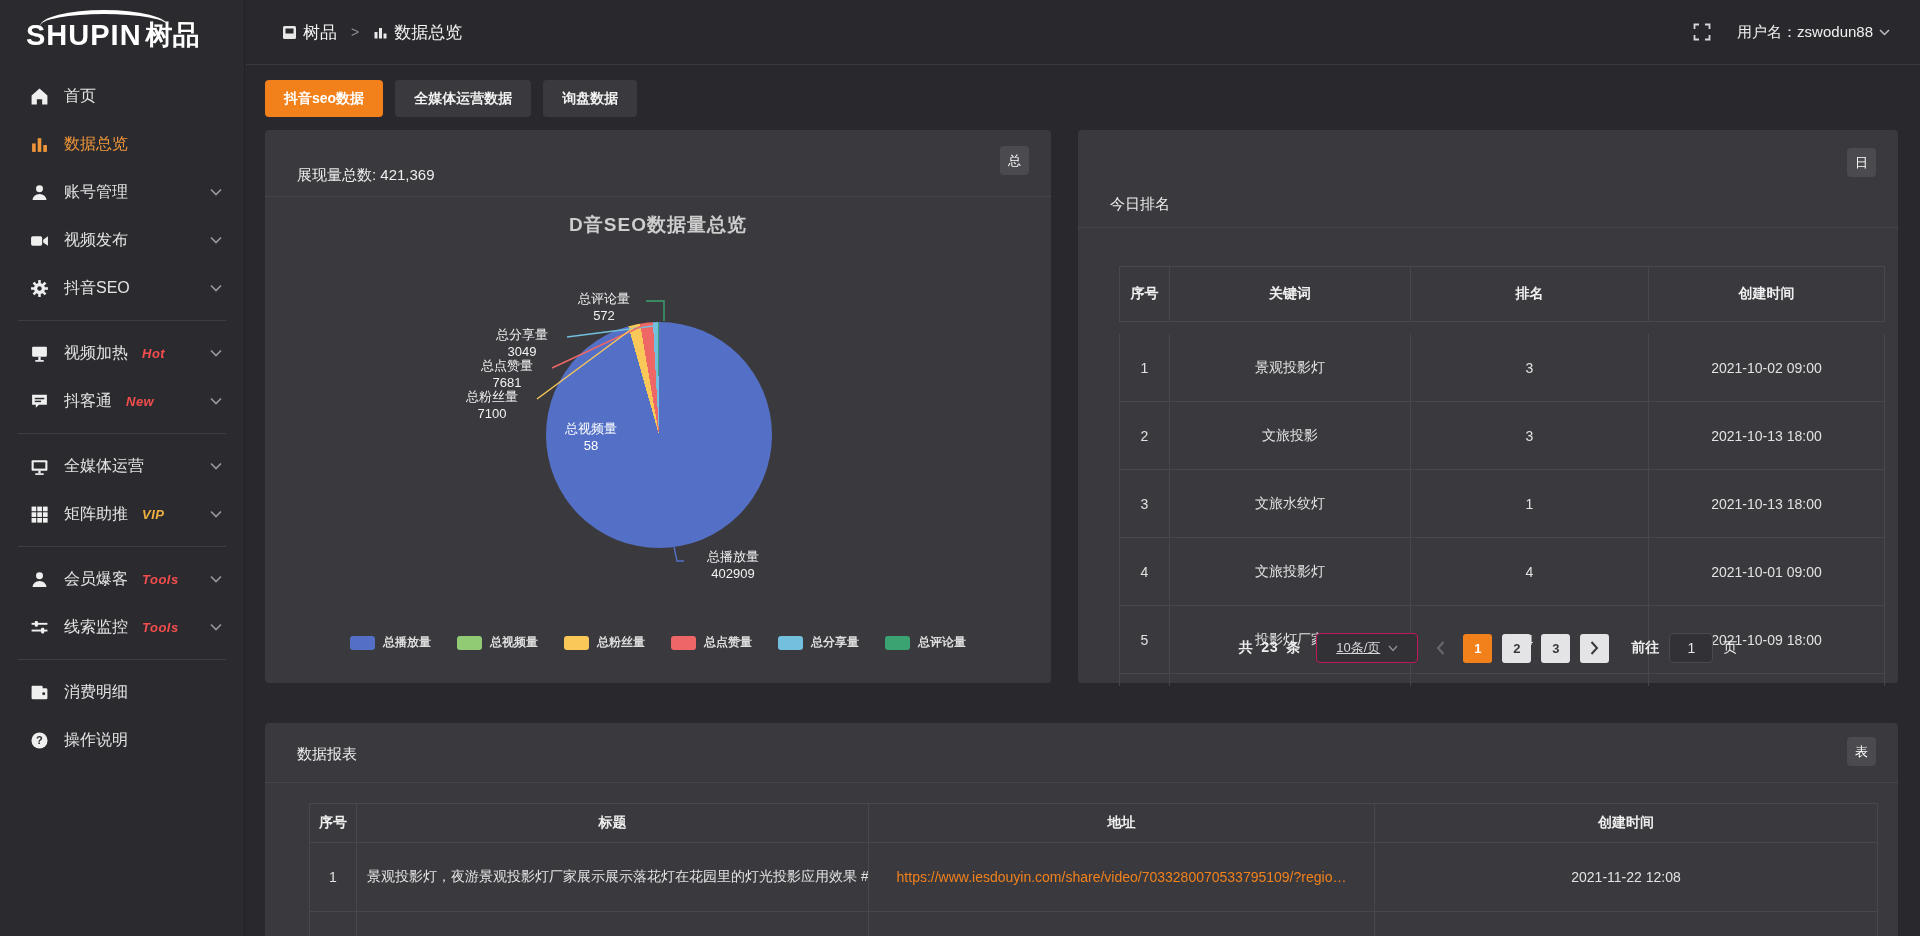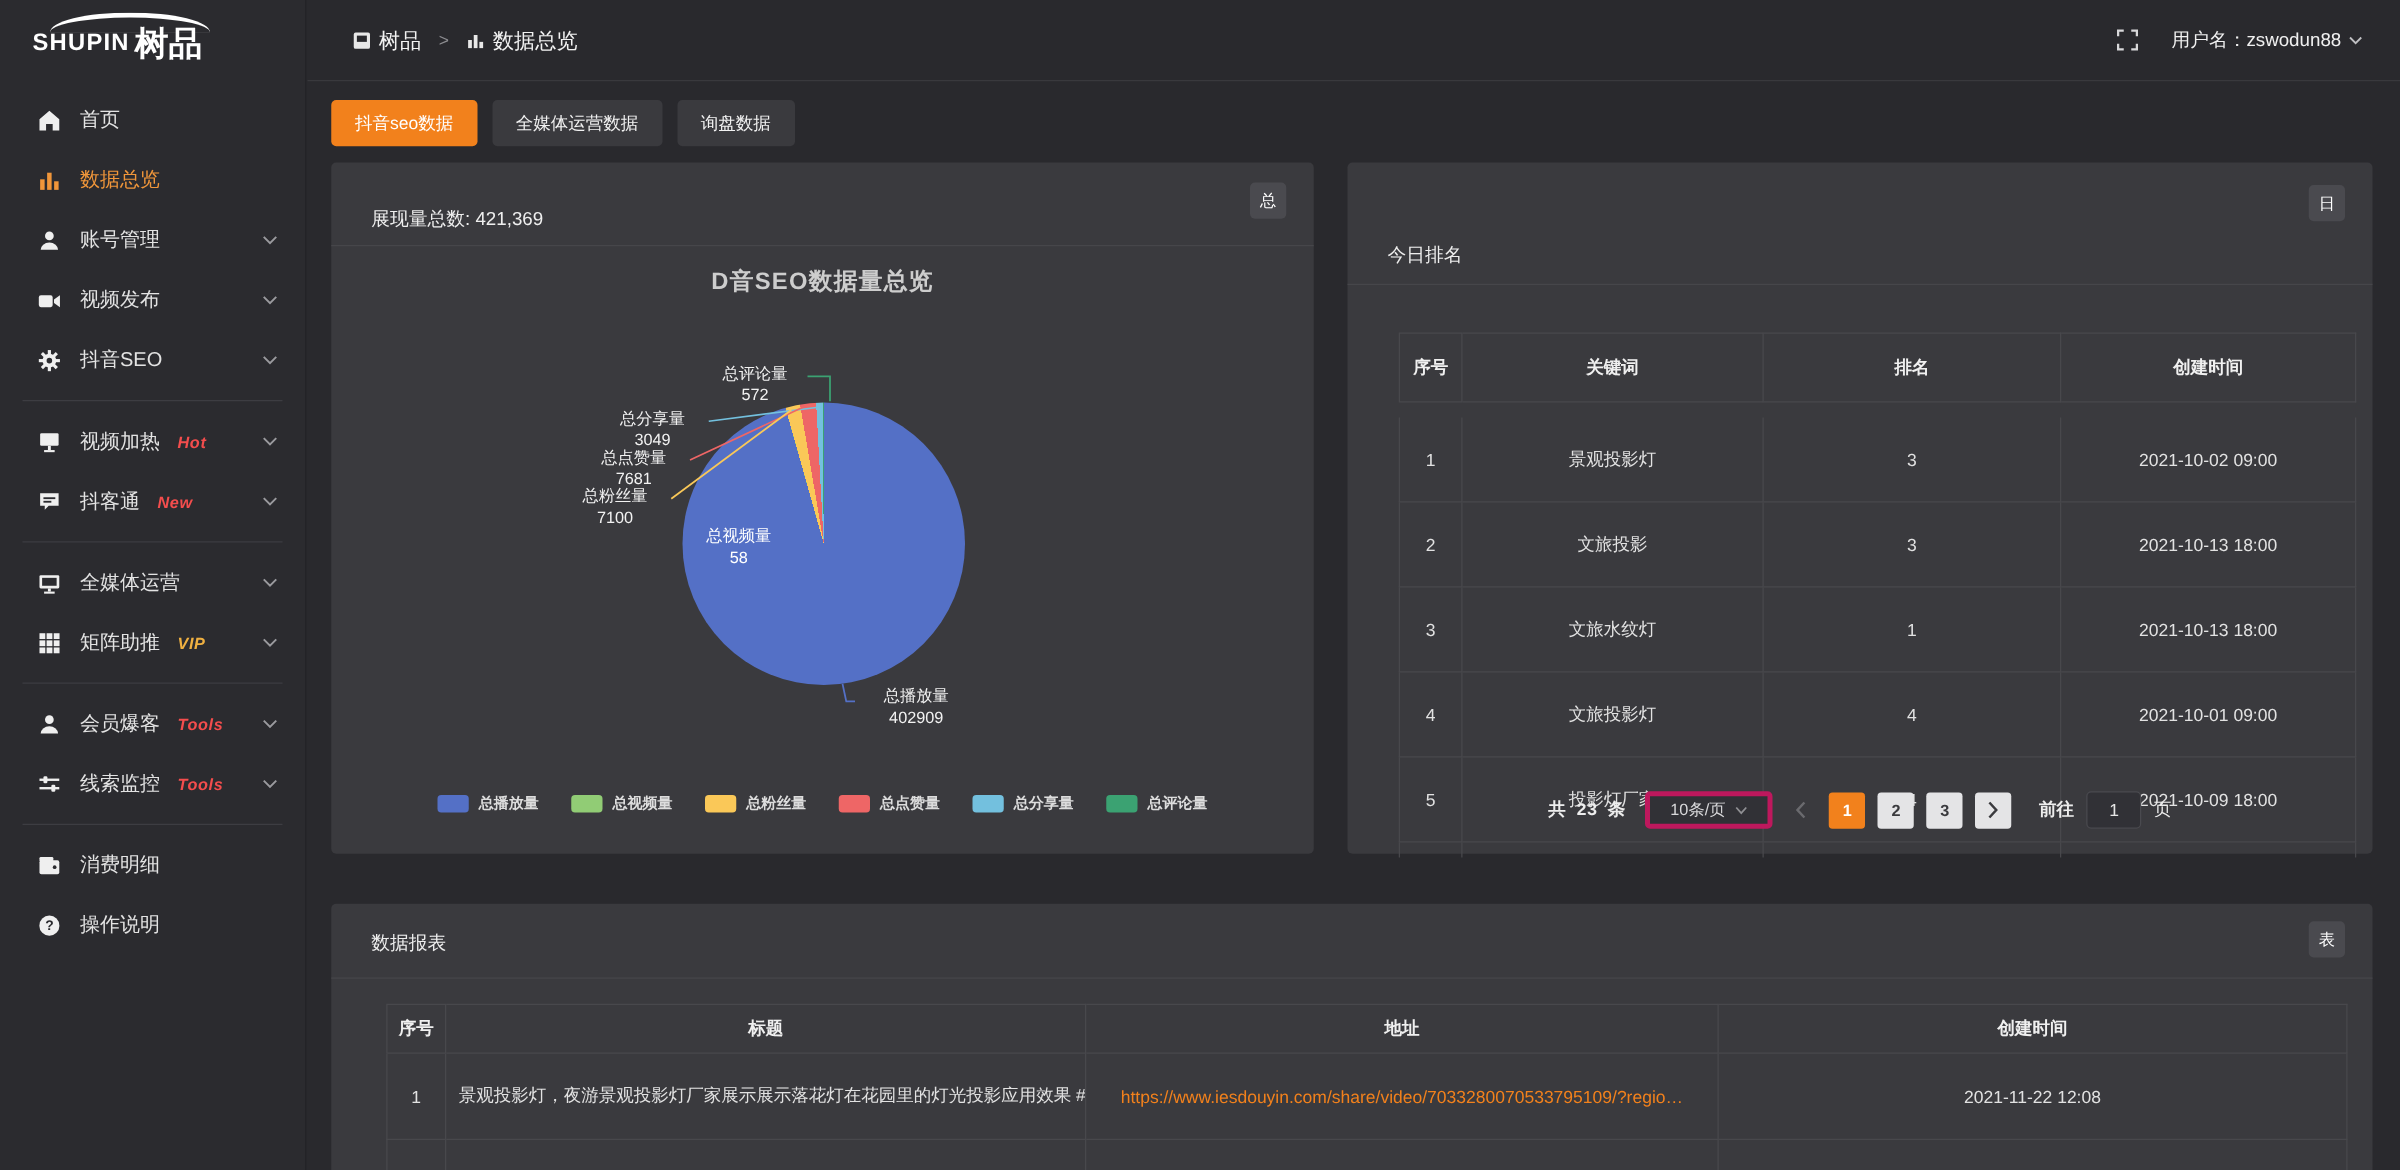--- a/index.html
+++ b/index.html
@@ -6,21 +6,21 @@
   html,body { width:1920px; height:936px; overflow:hidden; background:#29292d;
     font-family:"Liberation Sans","DejaVu Sans",sans-serif; }
   #app { position:relative; width:1920px; height:936px; background:#29292d; color:#e6e6e6; overflow:hidden; }
 
   
   .sidebar { position:absolute; left:0; top:0; width:245px; height:936px; background:#2b2b2f;
     border-right:1px solid #232327; }
   .logo { height:70px; display:flex; align-items:center; padding-left:26px; position:relative; }
   .logo-arc { position:absolute; left:40px; top:10px; width:128px; height:16px;
     border-top:4px solid #fff; border-radius:50% / 100% 100% 0 0; }
-  .logo-en { font-size:19px; font-weight:bold; color:#fff; letter-spacing:1px; }
+  .logo-en { font-size:29px; font-weight:bold; color:#fff; letter-spacing:1px; }
   .logo-cn { font-size:27px; font-weight:bold; color:#fff; margin-left:4px; }
   .menu { padding-top:2px; }
   .mitem { height:48px; display:flex; align-items:center; padding:0 22px 0 30px; cursor:pointer;
     font-size:16px; color:#e3e3e3; position:relative; }
   .mitem .mi-icon { width:19px; height:19px; margin-right:15px; color:#efefef; flex:0 0 auto; display:flex; }
   .mitem .mi-icon svg { width:19px; height:19px; }
   .mitem.active, .mitem.active .mi-icon { color:#f0963a; }
   .mbadge { font-size:13px; font-weight:bold; font-style:italic; margin-left:14px; letter-spacing:.5px; }
   .mbadge.red { color:#f34d4d; }
   .mbadge.gold { color:#efb041; }
@@ -33,21 +33,21 @@
   .crumbs { display:flex; align-items:center; margin-left:36px; font-size:17px; color:#f2f2f2; }
   .crumb-ic { display:flex; margin-right:6px; color:#e8e8e8; }
   .crumb-sep { color:#8d8d91; margin:0 14px; font-size:14px; }
   .topbar-right { margin-left:auto; display:flex; align-items:center; margin-right:30px; }
   .fs-btn { display:flex; margin-right:26px; color:#d8d8da; cursor:pointer; }
   .user { font-size:15px; color:#f0f0f0; display:flex; align-items:center; cursor:pointer; }
   .user .uchev { margin-left:6px; color:#bfbfc2; display:flex; }
 
   
   .tabs { position:absolute; left:265px; top:80px; display:flex; gap:12px; }
-  .tab { height:37px; padding:0 19px; display:flex; align-items:center; font-size:14px; font-weight:normal;
+  .tab { height:37px; padding:0 19px; display:flex; align-items:center; font-size:14px; font-weight:bold;
     color:#f2f2f2; background:#3a3a3e; border-radius:4px; cursor:pointer; }
   .tab.active { background:#f2811c; color:#fff; }
 
   
   .panel { position:absolute; background:#3a3a3e; border-radius:4px; }
   .panel-seo   { left:265px;  top:130px; width:786px;  height:553px; }
   .panel-rank  { left:1078px; top:130px; width:820px;  height:553px; }
   .panel-report{ left:265px;  top:723px; width:1633px; height:300px; }
   .phead-text { position:absolute; left:32px; font-size:15px; color:#eeeeee; }
   .corner-badge { position:absolute; right:22px; width:29px; height:29px; border-radius:4px;
@@ -84,22 +84,22 @@
   .report-table { left:32px; top:80px; width:1569px;
     grid-template-columns:48px 512px 506px 503px; }
   .report-table > div.hrow { height:40px; }
   .report-table > div.r1 { height:69px; }
   .report-table > div.stub { height:60px; border-bottom:none; }
 
   
   .pager { position:absolute; top:503px; left:0; width:100%; display:flex; align-items:center;
     justify-content:center; gap:10px; font-size:14px; color:#ededed; }
   .pg-total { margin-right:6px; font-weight:bold;font-family:Liberation Mono, monospace; }
-  .pg-size { width:102px; height:30px; background:#313136; border:4px solid #be185d; border-radius:4px;
-    display:flex; align-items:center; justify-content:center; gap:8px; font-size:13px; color:#d8d8da; cursor:pointer; }
+  .pg-size { width:102px; height:30px; background:#313136; border:1px solid #be185d; border-radius:4px;
+    display:flex; align-items:center; justify-content:center; gap:8px; font-size:13px; color:#d8d8da; cursor:pointer;text-decoration:underline; }
   .pg-prev { color:#6a6a6e; display:flex; padding:0 8px; cursor:default; }
   .pg-num { width:29px; height:29px; border-radius:3px; background:#e4e4e6; color:#3a3a3e;
     font-weight:bold; font-size:13px; display:flex; align-items:center; justify-content:center; cursor:pointer; }
   .pg-num.active { background:#f2811c; color:#fff; cursor:default; }
   .pg-next { width:29px; height:29px; border-radius:3px; background:#e4e4e6; color:#3a3a3e;
     display:flex; align-items:center; justify-content:center; cursor:pointer; }
   .pg-goto { margin-left:12px; font-weight:bold; }
   .pg-input { width:44px; height:30px; background:#313136; border:1px solid #4a4a4f; border-radius:4px;
     color:#e6e6e6; text-align:center; font-size:14px; font-family:inherit; }
 </style>

